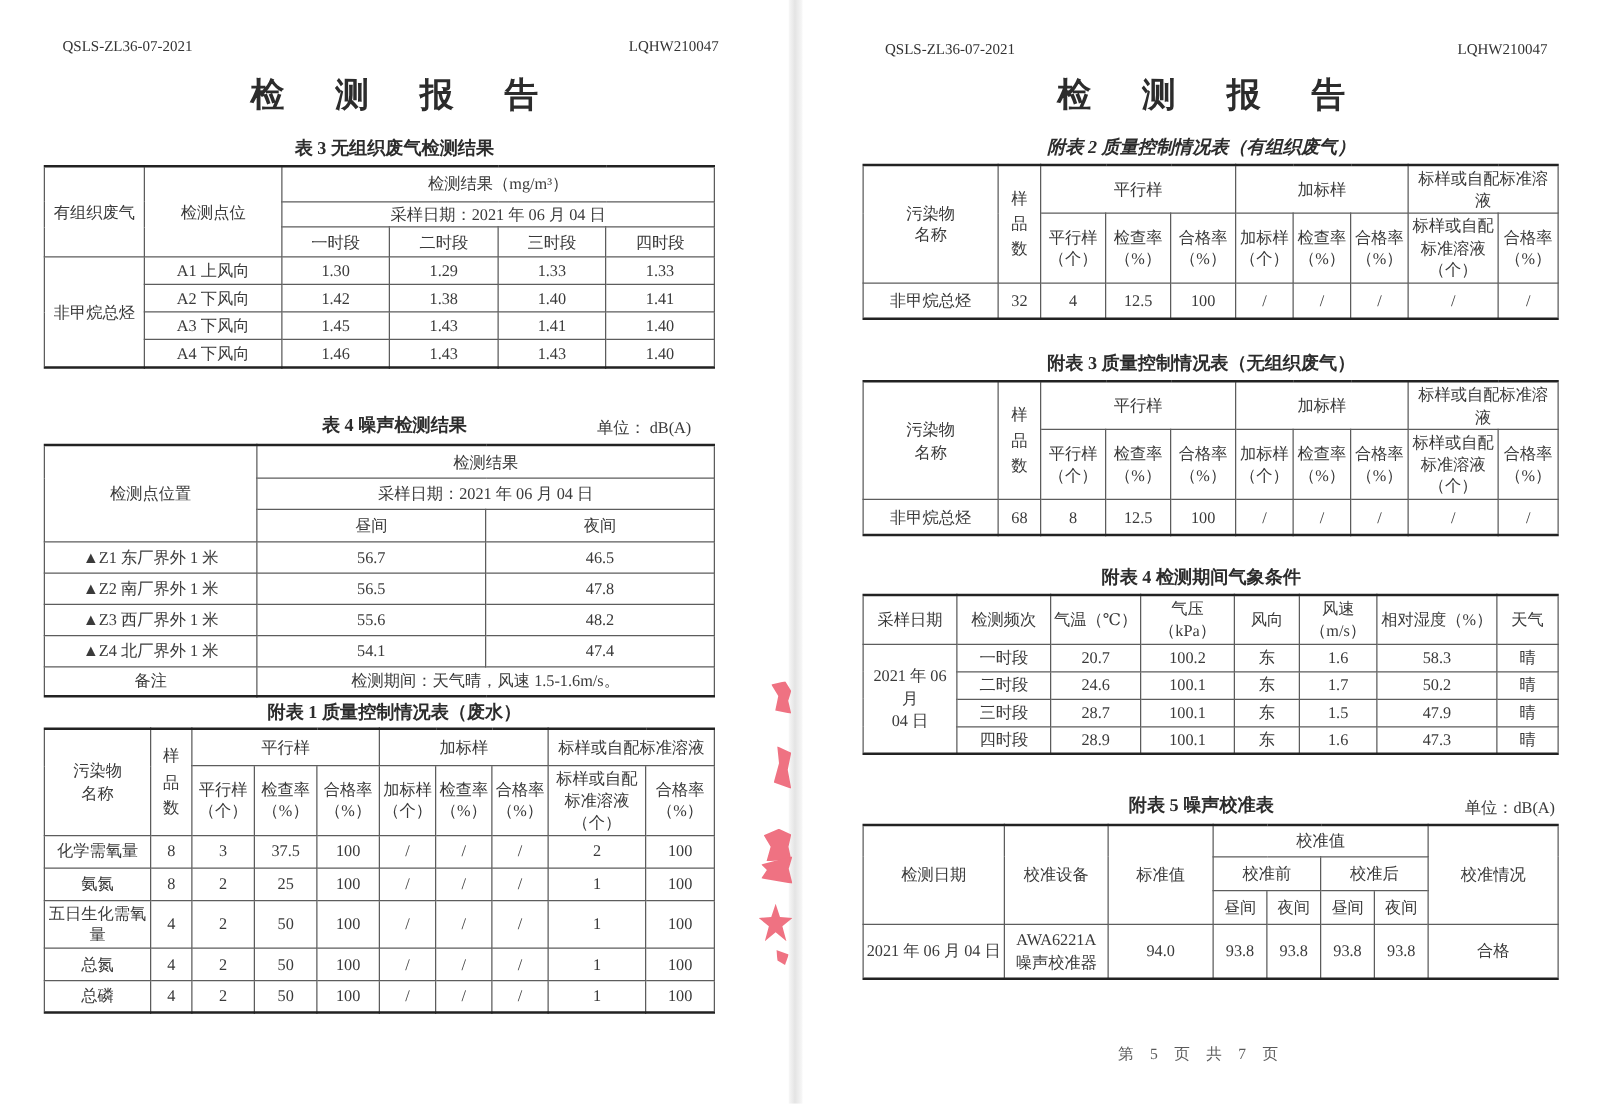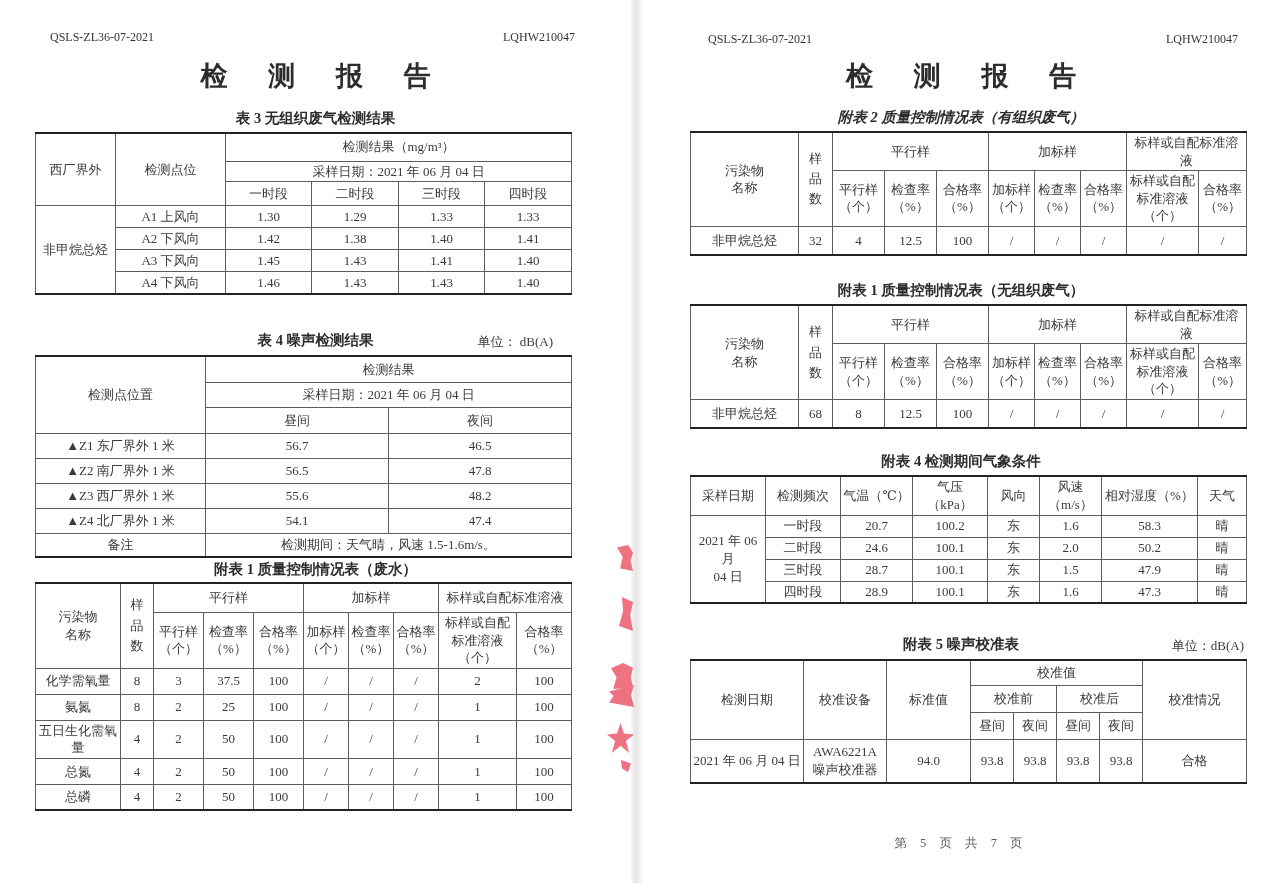--- a/index.html
+++ b/index.html
@@ -83,21 +83,21 @@
     <colgroup>
         <col style="width:80px">
         <col style="width:110px">
         <col style="width:86px">
         <col style="width:87px">
         <col style="width:86px">
         <col style="width:87px">
       </colgroup>
     <tbody>
         <tr style="height:28px;">
-      <th rowspan="3">西厂界外</th>
+      <th rowspan="3">有组织废气</th>
       <th rowspan="3">检测点位</th>
       <th colspan="4">检测结果（mg/m³）</th>
     </tr>
     <tr style="height:20px;">
       <th colspan="4">采样日期：2021 年 06 月 04 日</th>
     </tr>
     <tr style="height:24px;">
       <th>一时段</th>
       <th>二时段</th>
       <th>三时段</th>
@@ -368,21 +368,21 @@
       <td>/</td>
       <td>/</td>
       <td>/</td>
       <td>/</td>
       <td>/</td>
     </tr>
   </tbody>
     </table>
 
   <div class="caption-row" style="margin-top:25px;">
-    <span class="tbl-caption">附表 1  质量控制情况表（无组织废气）</span>
+    <span class="tbl-caption">附表 3  质量控制情况表（无组织废气）</span>
   </div>
 
   <table class="grid" style="width:556px; margin-top:4px; font-size:12px;">
     <colgroup>
         <col style="width:108px">
         <col style="width:34px">
         <col style="width:52px">
         <col style="width:52px">
         <col style="width:52px">
         <col style="width:46px">
@@ -469,21 +469,21 @@
       <td>东</td>
       <td>1.6</td>
       <td>58.3</td>
       <td>晴</td>
     </tr>
     <tr style="height:22px;">
       <td>二时段</td>
       <td>24.6</td>
       <td>100.1</td>
       <td>东</td>
-      <td>2.0</td>
+      <td>1.7</td>
       <td>50.2</td>
       <td>晴</td>
     </tr>
     <tr style="height:22px;">
       <td>三时段</td>
       <td>28.7</td>
       <td>100.1</td>
       <td>东</td>
       <td>1.5</td>
       <td>47.9</td>

